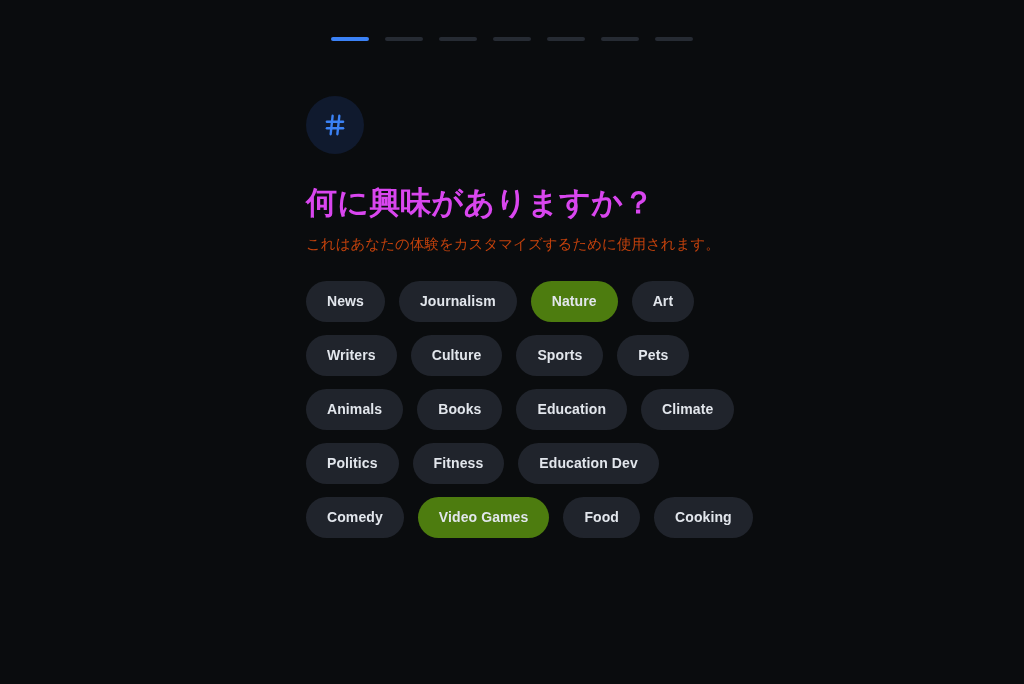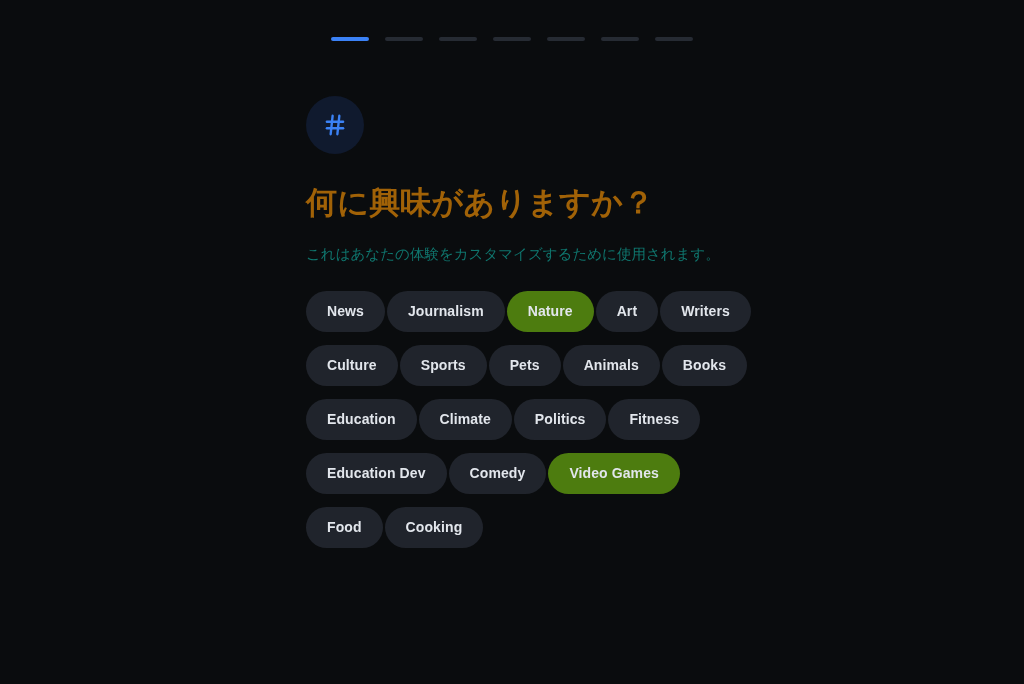--- a/index.html
+++ b/index.html
@@ -62,37 +62,37 @@
     justify-content: center;
   }
   .badge svg { display: block; }
 
   .page-title {
     margin-top: 30px;
     font-size: 31px;
     line-height: 1.25;
     font-weight: 700;
     letter-spacing: 0.2px;
-    color: #a16207;
+    color: #d946ef;
   }
 
   .page-subtitle {
-    margin-top: 21px;
+    margin-top: 11px;
     font-size: 14.5px;
     line-height: 1.5;
     font-weight: 400;
-    color: #0f766e;
+    color: #c2410c;
   }
 
   
   .chips {
     margin-top: 25px;
     display: flex;
     flex-wrap: wrap;
-    gap: 13px 2px;
+    gap: 13px 14px;
     width: 452px;
   }
 
   .chip {
     height: 41px;
     padding: 0 21px;
     border-radius: 21px;
     background: #20242c;
     border: none;
     color: #e2e6ec;

